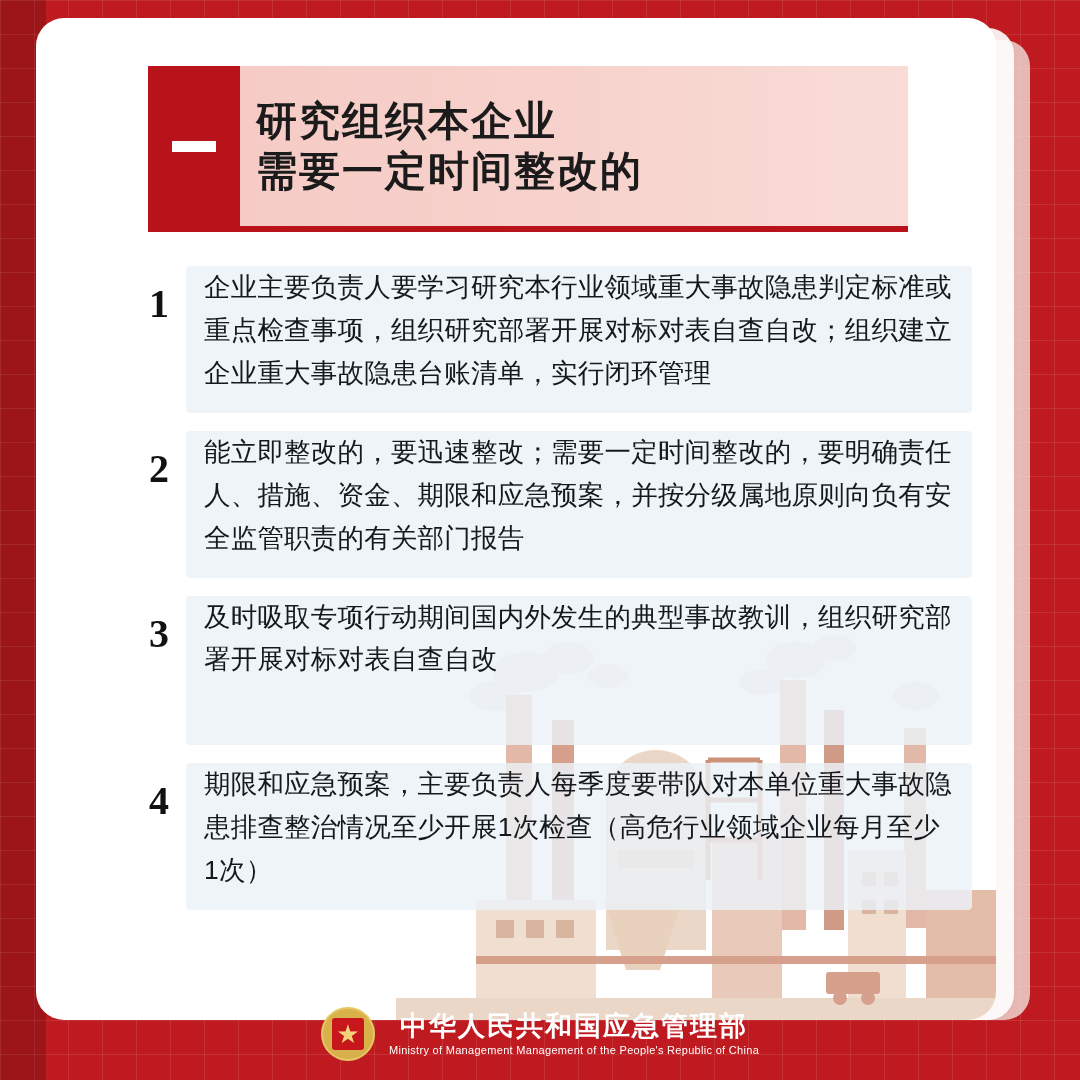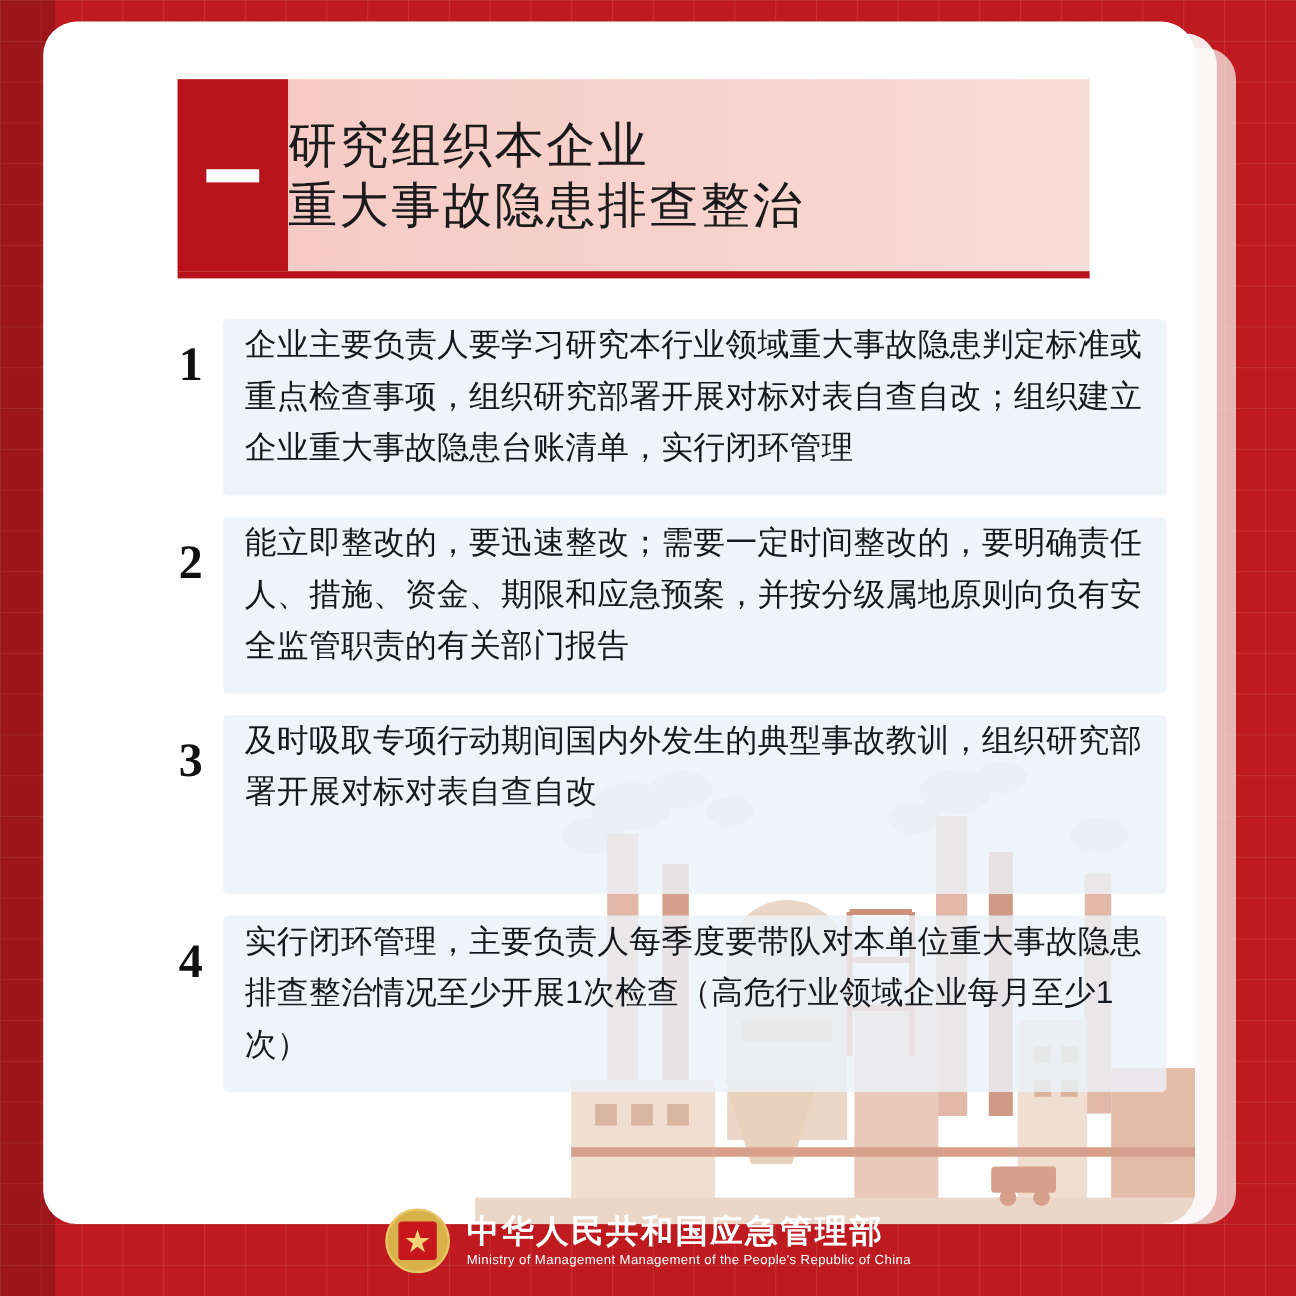--- a/index.html
+++ b/index.html
@@ -89,23 +89,23 @@
     align-items: center;
     justify-content: center;
     flex: none;
   }
   .header-dash {
     width: 44px;
     height: 11px;
     background: #ffffff;
   }
   .header-titles {
-    padding-left: 0;
+    padding-left: 16px;
     color: #1b1b1b;
-    font-weight: normal;
+    font-weight: bold;
     letter-spacing: 2px;
     line-height: 1.22;
   }
   .header-titles .l1 { font-size: 41px; }
   .header-titles .l2 { font-size: 41px; }
 
   
   .list {
     position: absolute;
     left: 96px;
@@ -143,20 +143,21 @@
   .footer {
     position: absolute;
     left: 0;
     right: 0;
     bottom: 14px;
     height: 64px;
     display: flex;
     align-items: center;
     justify-content: center;
     gap: 14px;
+    text-align: center;
   }
   .emblem {
     width: 50px; height: 50px;
     border-radius: 50%;
     background: #d8b14a;
     border: 2px solid #e6c764;
     position: relative;
     flex: none;
     overflow: hidden;
   }
@@ -256,21 +257,21 @@
         <circle cx="512" cy="398" r="7"></circle>
       </g>
     </svg>
 
     <div class="header">
       <div class="header-bar">
         <div class="header-dash"></div>
       </div>
       <div class="header-titles">
         <div class="l1">研究组织本企业</div>
-        <div class="l2">重大事故隐患排查整治</div>
+        <div class="l2">需要一定时间整改的</div>
       </div>
     </div>
 
     <div class="list">
 
       <div class="item item-1">
         <div class="item-num">1</div>
         <div class="item-body">企业主要负责人要学习研究本行业领域重大事故隐患判定标准或重点检查事项，组织研究部署开展对标对表自查自改；组织建立企业重大事故隐患台账清单，实行闭环管理</div>
       </div>
 
@@ -279,21 +280,21 @@
         <div class="item-body">能立即整改的，要迅速整改；需要一定时间整改的，要明确责任人、措施、资金、期限和应急预案，并按分级属地原则向负有安全监管职责的有关部门报告</div>
       </div>
 
       <div class="item item-3">
         <div class="item-num">3</div>
         <div class="item-body">及时吸取专项行动期间国内外发生的典型事故教训，组织研究部署开展对标对表自查自改</div>
       </div>
 
       <div class="item item-4">
         <div class="item-num">4</div>
-        <div class="item-body">实行闭环管理，主要负责人每季度要带队对本单位重大事故隐患排查整治情况至少开展1次检查（高危行业领域企业每月至少1次）</div>
+        <div class="item-body">期限和应急预案，主要负责人每季度要带队对本单位重大事故隐患排查整治情况至少开展1次检查（高危行业领域企业每月至少1次）</div>
       </div>
 
     </div>
   </div>
 
   <div class="footer">
     <div class="emblem"></div>
     <div class="footer-texts">
       <div class="footer-cn">中华人民共和国应急管理部</div>
       <div class="footer-en">Ministry of Management Management of the People's Republic of China</div>

